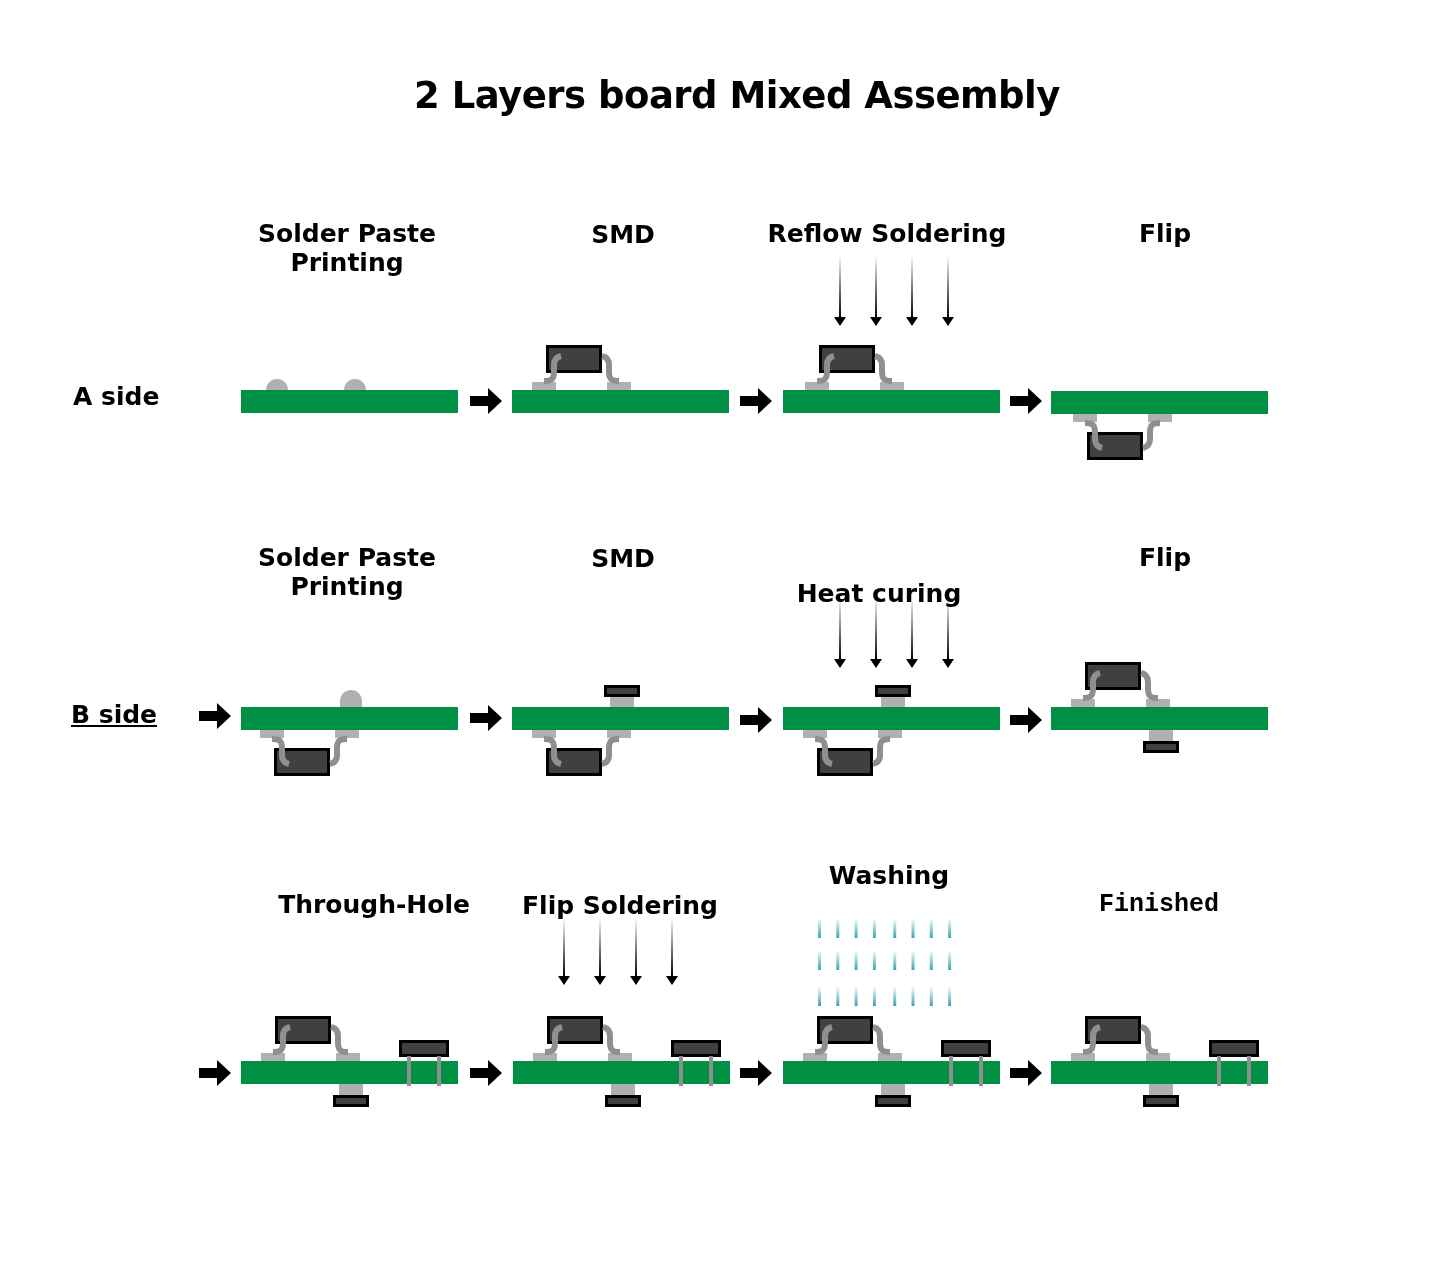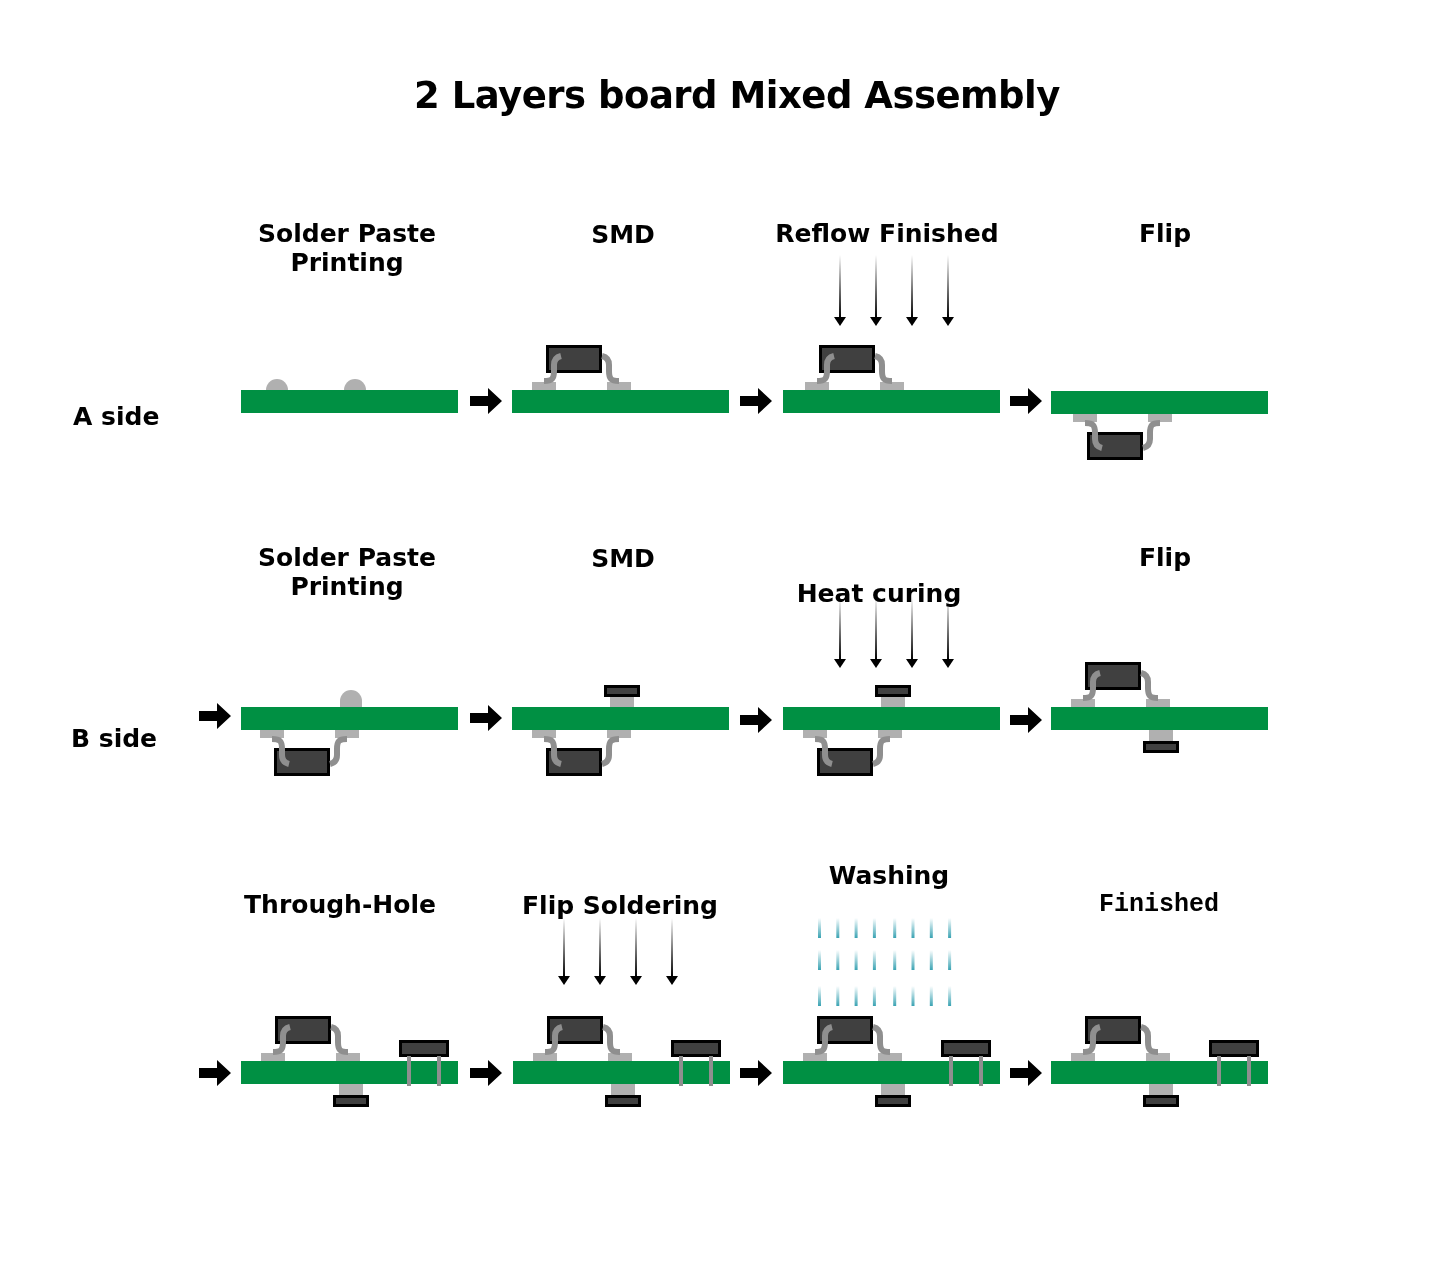--- a/index.html
+++ b/index.html
@@ -7,34 +7,34 @@
   #title{position:absolute;left:0;width:1442px;top:74px;text-align:center;font-size:37px;font-weight:bold;color:#000;letter-spacing:-0.5px;padding-left:16px;}
   .side{position:absolute;font-size:25px;font-weight:bold;color:#000;}
   .lbl{position:absolute;width:260px;text-align:center;font-size:25px;font-weight:bold;color:#000;}
   svg#dg{position:absolute;left:0;top:0;}
 </style>
 </head>
 <body>
 
 <div id="title">2 Layers board Mixed Assembly</div>
 
-<div class="side" style="left:73px;top:382px;margin-top:20px;">A side</div>
-<div class="side" style="left:71px;top:724px;">B side</div>
+<div class="side" style="left:73px;top:382px;">A side</div>
+<div class="side" style="left:71px;top:700px;text-decoration:underline;">B side</div>
 
 <div class="lbl" style="left:217px;top:219px;">Solder Paste Printing</div>
 <div class="lbl" style="left:493px;top:220px;">SMD</div>
-<div class="lbl" style="left:757px;top:219px;">Reflow Finished</div>
+<div class="lbl" style="left:757px;top:219px;">Reflow Soldering</div>
 <div class="lbl" style="left:1035px;top:219px;">Flip</div>
 
 <div class="lbl" style="left:217px;top:543px;">Solder Paste Printing</div>
 <div class="lbl" style="left:493px;top:544px;">SMD</div>
 <div class="lbl" style="left:749px;top:543px;margin-top:36px;">Heat curing</div>
 <div class="lbl" style="left:1035px;top:543px;">Flip</div>
 
-<div class="lbl" style="left:210px;top:890px;">Through-Hole</div>
+<div class="lbl" style="left:210px;top:890px;text-align:right;">Through-Hole</div>
 <div class="lbl" style="left:490px;top:891px;">Flip Soldering</div>
 <div class="lbl" style="left:759px;top:861px;">Washing</div>
 <div class="lbl" style="left:1029px;top:890px;font-family:Liberation Mono, monospace;">Finished</div>
 
 <svg id="dg" width="1442" height="1269">
   <defs>
     <linearGradient id="heatGrad" x1="0" y1="0" x2="0" y2="1">
       <stop offset="0" stop-color="#000" stop-opacity="0"></stop>
       <stop offset="1" stop-color="#000" stop-opacity="1"></stop>
     </linearGradient>

